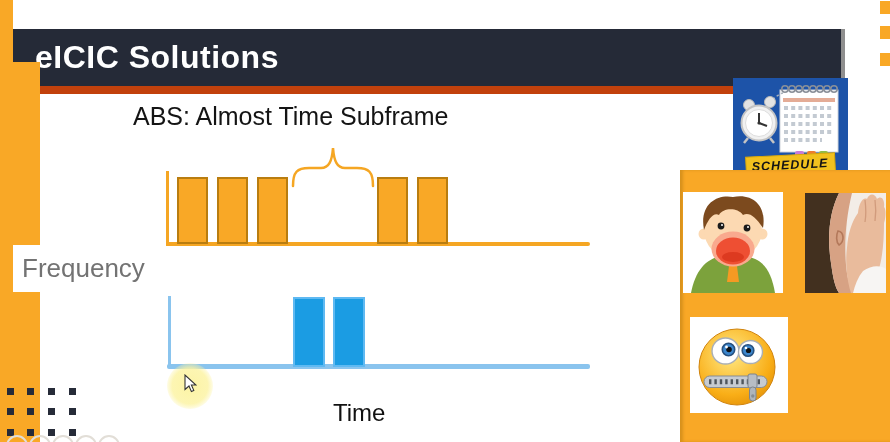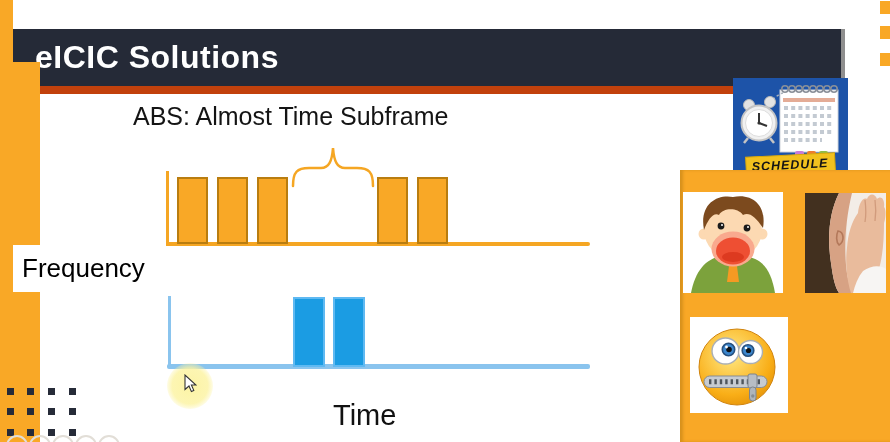--- a/index.html
+++ b/index.html
@@ -34,23 +34,23 @@
   .bar-row.pico{top:297px;height:70px;}
   .bar{position:absolute;top:0;box-sizing:border-box;}
   .bar.macro{width:31px;height:67px;background:#F9A826;border:2px solid #B97D10;}
   .bar.pico{width:32px;height:70px;background:#1B9CE3;border:2px solid #5FB9F2;}
   .brace{position:absolute;left:291px;top:146px;}
   
   .freq-box{
     position:absolute;left:13px;top:245px;width:150px;height:47px;background:#ffffff;
     display:flex;align-items:center;
   }
-  .freq-box span{font-size:26px;color:#000000;padding-left:9px;}
-  
-  .time-label{position:absolute;left:333px;top:399px;font-size:29px;color:#111;}
+  .freq-box span{font-size:26px;color:#737373;padding-left:9px;}
+  
+  .time-label{position:absolute;left:333px;top:399px;font-size:24px;color:#111;}
   
   .cursor-halo{
     position:absolute;left:167px;top:363px;width:46px;height:46px;border-radius:50%;
     background:radial-gradient(circle,rgba(252,243,160,0.95) 0%,rgba(252,243,160,0.8) 55%,rgba(252,243,160,0) 78%);
   }
   .cursor{position:absolute;left:184px;top:374px;}
   
   .schedule-img{position:absolute;left:733px;top:78px;width:115px;height:102px;}
   .right-panel{
     position:absolute;left:680px;top:170px;width:210px;height:272px;background:#F9A826;

